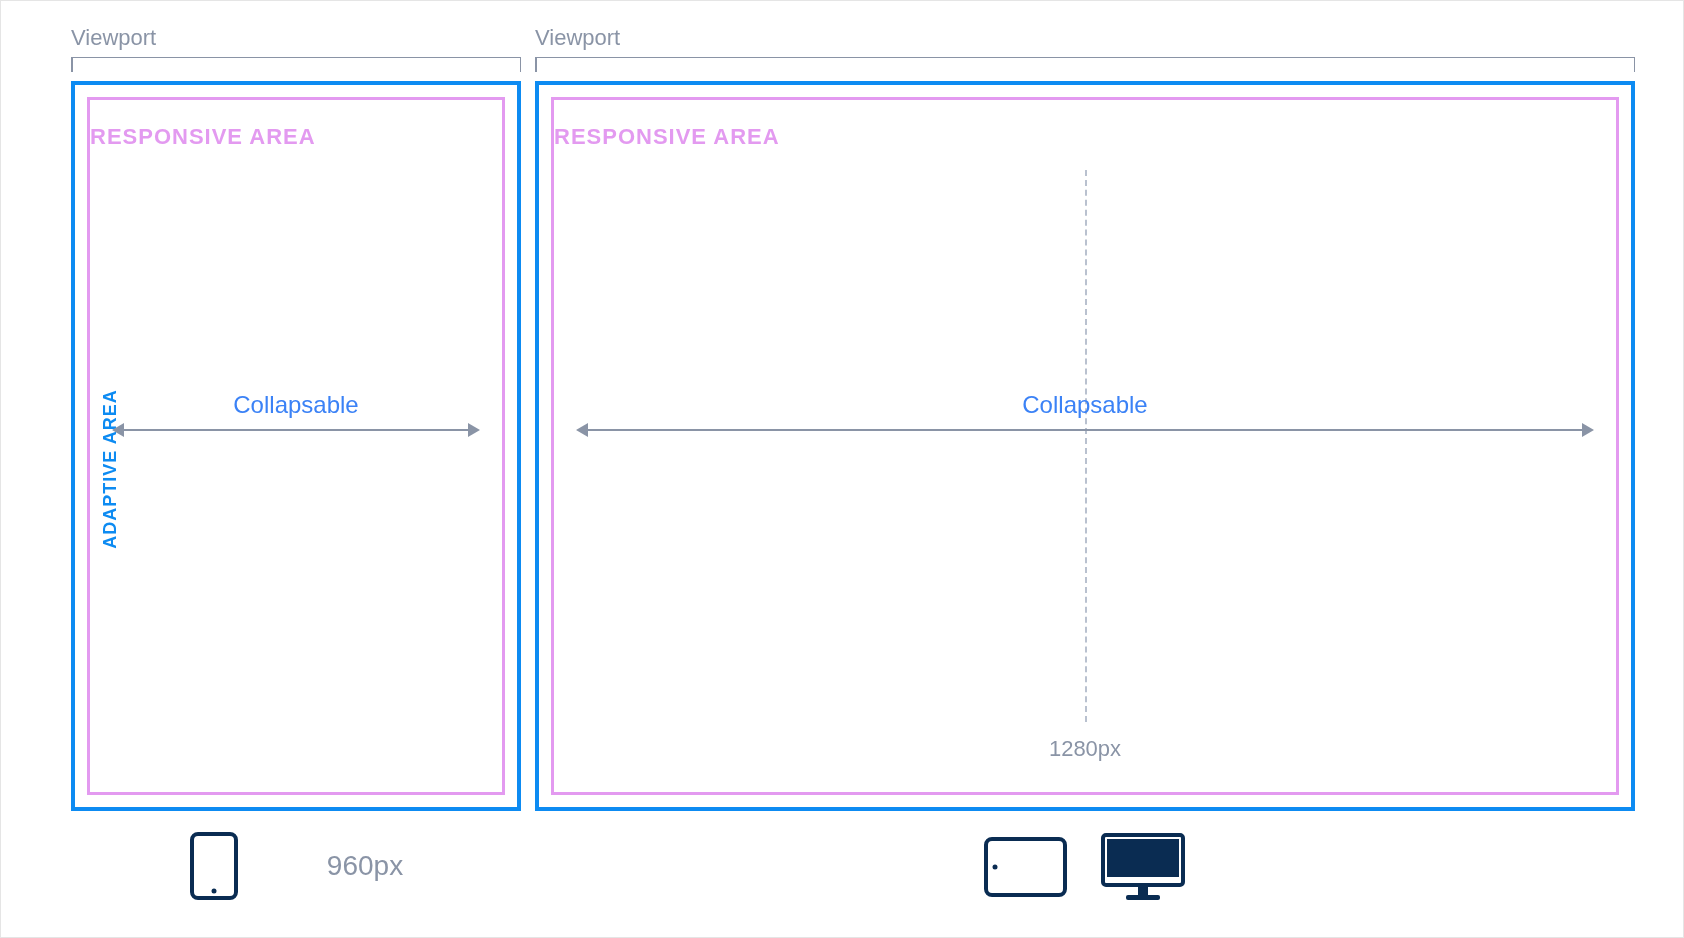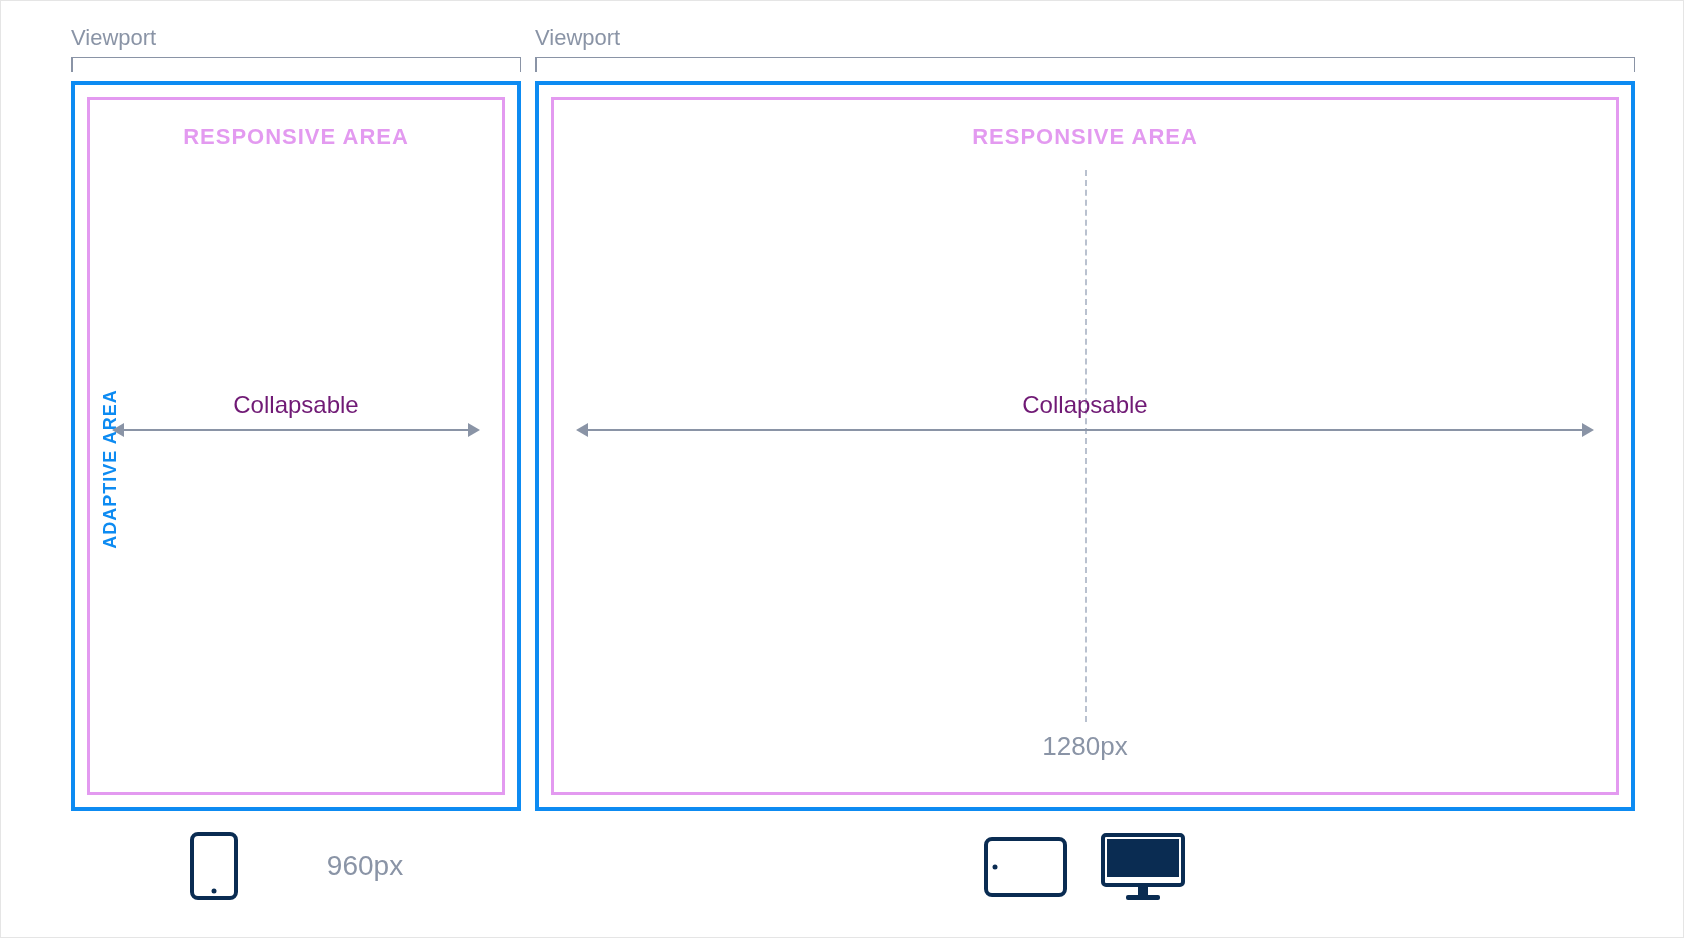--- a/index.html
+++ b/index.html
@@ -72,37 +72,37 @@
   .adaptive-box.small { width: 450px; }
   .adaptive-box.large { width: 1100px; }
 
   .responsive-box {
     border: 3px solid #e39af0;
     width: 100%;
     height: 100%;
     position: relative;
   }
   .responsive-title {
-    text-align: center;
+    text-align: left;
     color: #e39af0;
     font-weight: 700;
     letter-spacing: 1px;
     font-size: 22px;
     margin-top: 24px;
   }
 
   .collapsable-group {
     position: absolute;
     left: 20px;
     right: 20px;
     top: 42%;
     text-align: center;
   }
   .collapsable-label {
-    color: #701a75;
+    color: #3b82f6;
     font-size: 24px;
     margin-bottom: 10px;
   }
   .dbl-arrow {
     position: relative;
     height: 2px;
     background: #8a94a6;
     margin: 0 4px;
   }
   .dbl-arrow::before,
@@ -124,21 +124,21 @@
     bottom: 70px;
     width: 0;
     border-left: 2px dashed #b9c1cf;
   }
   .center-width-label {
     position: absolute;
     left: 50%;
     bottom: 30px;
     transform: translateX(-50%);
     color: #8a94a6;
-    font-size: 26px;
+    font-size: 22px;
   }
 
   .footer-row {
     position: absolute;
     left: 70px;
     right: 50px;
     top: 830px;
     height: 80px;
   }
 

